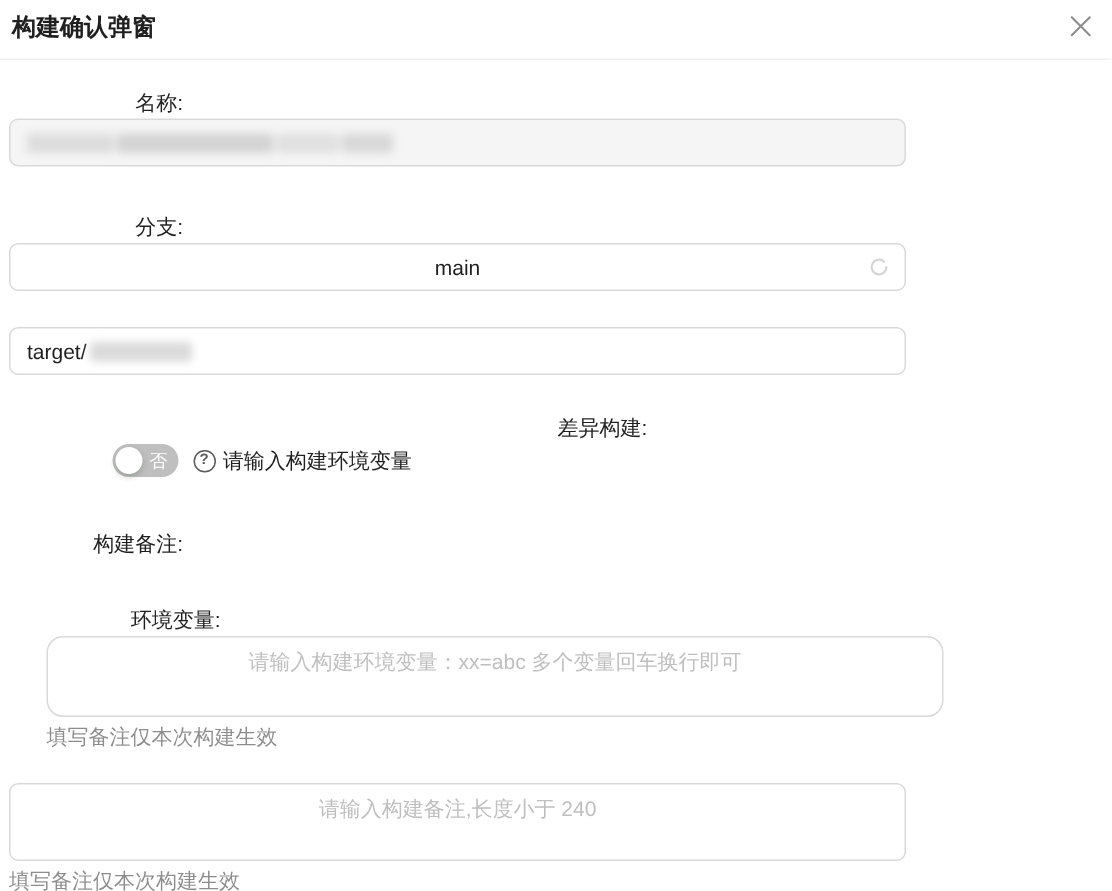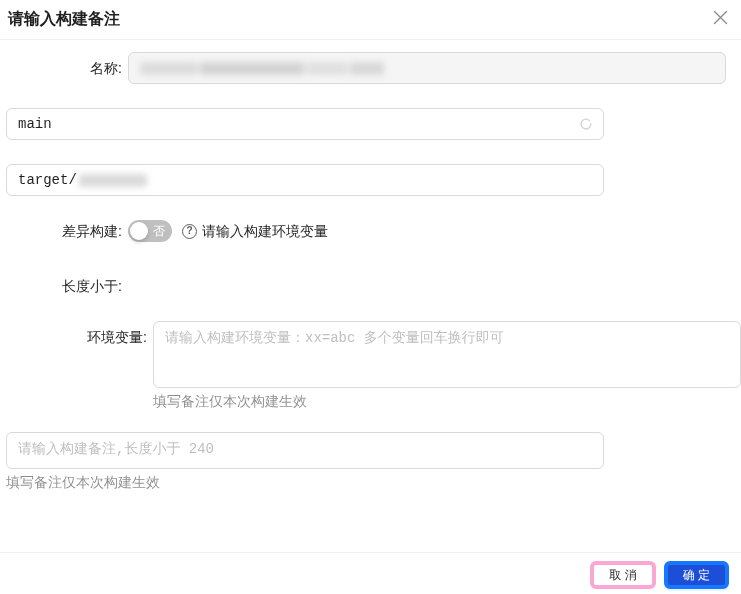--- a/index.html
+++ b/index.html
@@ -19,38 +19,38 @@
   .modal-title { font-size: 16px; font-weight: bold; line-height: 1.4; }
   .close-btn {
     position: absolute; top: 4px; right: 8px;
     width: 26px; height: 26px;
     display: flex; align-items: center; justify-content: center;
     color: rgba(0,0,0,0.45); cursor: pointer; background: none; border: none; padding: 0;
   }
 
   
   .modal-body { flex: 1; padding-top: 12px; }
-  .form-row { display: flex; align-items: flex-start; margin-bottom: 24px; }
-  .form-row.center { align-items: flex-end; margin-bottom: 28px; }
+  .form-row { display: flex; align-items: flex-start; margin-bottom: 24px; flex-direction: column; }
+  .form-row.center { align-items: center; margin-bottom: 28px; }
   .form-label { width: 122px; flex: none; text-align: right; padding-top: 5px; line-height: 22px; }
   .form-row.center .form-label { padding-top: 0; }
   .form-control { margin-left: 6px; width: 598px; position: relative; }
 
   .input {
     width: 100%; height: 32px;
     border: 1px solid #d9d9d9; border-radius: 6px;
-    padding: 4px 11px; font-size: 14px; font-family: Liberation Mono, monospace;
-    color: rgba(0,0,0,0.88); outline: none; background: #fff;
+    padding: 4px 11px; font-size: 14px; font-family: Liberation Sans, sans-serif;
+    color: rgba(0,0,0,0.88); outline: none; background: #fff; text-align: center;
   }
   .input::placeholder, textarea.input::placeholder { color: #bfbfbf; }
   .input-box { display: flex; align-items: center; }
   .input.disabled { background: #f5f5f5; cursor: not-allowed; }
   textarea.input { display: block; resize: none; padding-top: 5px; line-height: 22px; }
-  .ta-large { height: 67px; }
-  .ta-small { height: 37px; }
+  .ta-large { height: 54px; border-radius: 11px; }
+  .ta-small { height: 52px; }
   .suffix-icon { position: absolute; right: 11px; top: 50%; transform: translateY(-50%); line-height: 0; }
 
   .hint { color: rgba(0,0,0,0.45); line-height: 20px; margin-top: 3px; }
 
   
   .redact { display: inline-flex; align-items: center; gap: 2px; filter: blur(3px); }
   .redact i { display: inline-block; height: 13px; border-radius: 2px; }
   .redact .b1 { width: 58px; background: #dcdcdc; }
   .redact .b2 { width: 104px; background: #d3d3d3; }
   .redact .b3 { width: 42px; background: #e0e0e0; }
@@ -91,21 +91,21 @@
     border: 4px solid #f9a8d4; background: #fff; color: rgba(0,0,0,0.88);
   }
   .btn-primary { background: #1d4ed8; border-color: #1677ff; color: #fff; box-shadow: 0 2px 0 rgba(5,145,255,0.1); padding-left: 15px; }
 </style>
 </head>
 <body>
 
 <div class="modal">
 
   <div class="modal-header">
-    <div class="modal-title">请输入构建备注</div>
+    <div class="modal-title">构建确认弹窗</div>
     <button class="close-btn">
       <span style="line-height:0;">
         <svg width="15" height="15" viewBox="0 0 15 15">
             <path d="M1.5 1.5 L13.5 13.5 M13.5 1.5 L1.5 13.5" stroke="currentColor" stroke-width="1.4" stroke-linecap="round"></path>
           </svg>
       </span>
     </button>
   </div>
 
   <div class="modal-body">
@@ -118,20 +118,21 @@
               <i class="b1"></i>
               <i class="b2"></i>
               <i class="b3"></i>
               <i class="b4"></i>
             </span>
         </div>
       </div>
     </div>
 
     <div class="form-row">
+      <div class="form-label">分支:</div>
       <div class="form-control">
         <input class="input" value="main" style="">
         <span class="suffix-icon">
           <svg width="14" height="14" viewBox="0 0 16 16">
               <path d="M13.6 8 A5.6 5.6 0 1 1 11.9 4.0" stroke="#d4d4d4" stroke-width="1.6" fill="none" stroke-linecap="round"></path>
             </svg>
         </span>
       </div>
     </div>
 
@@ -154,21 +155,21 @@
           <span class="switch-text">否</span>
         </button>
         <span class="toggle-extra">
           <span class="q-icon">?</span>
           <span>请输入构建环境变量</span>
         </span>
       </div>
     </div>
 
     <div class="form-row">
-      <div class="form-label">长度小于:</div>
+      <div class="form-label">构建备注:</div>
     </div>
 
     <div class="form-row" style="margin-bottom:21px;padding-left:25px;">
       <div class="form-label">环境变量:</div>
       <div class="form-control">
         <textarea class="input ta-large" placeholder="请输入构建环境变量：xx=abc 多个变量回车换行即可" style=""></textarea>
         <div class="hint">填写备注仅本次构建生效</div>
       </div>
     </div>
 

